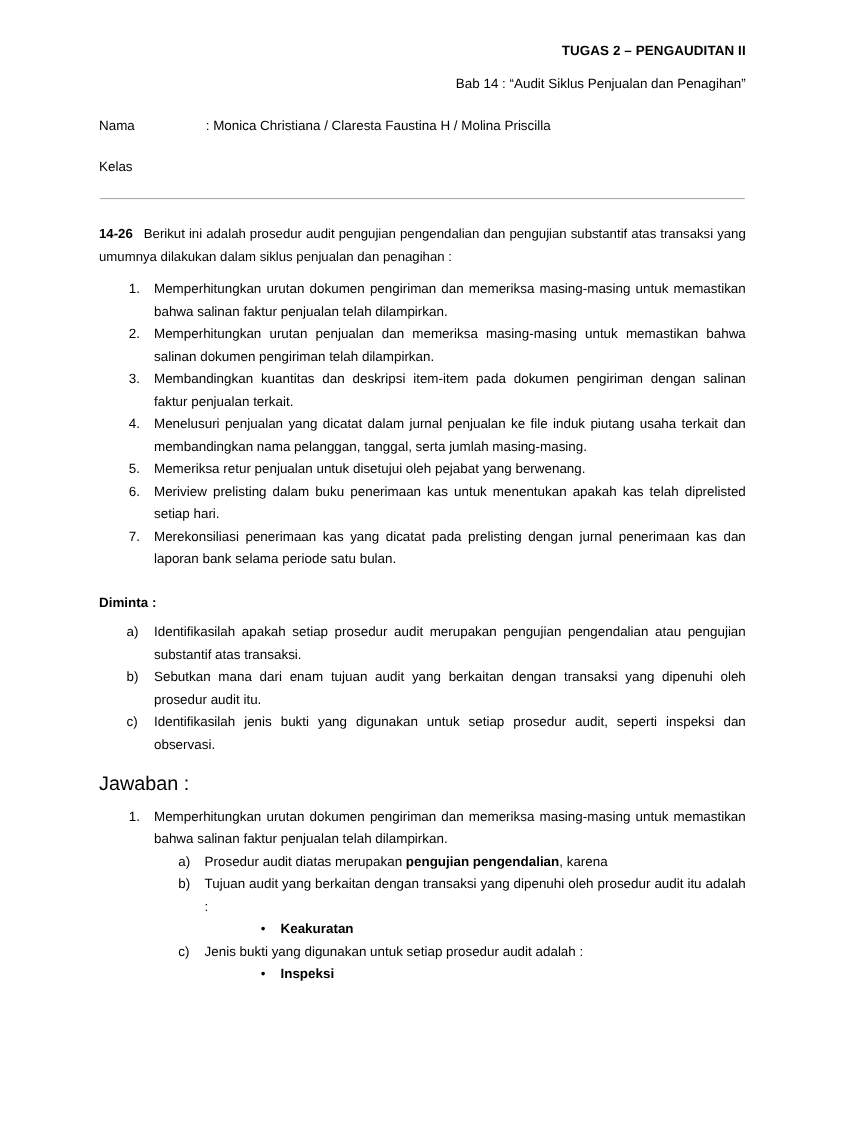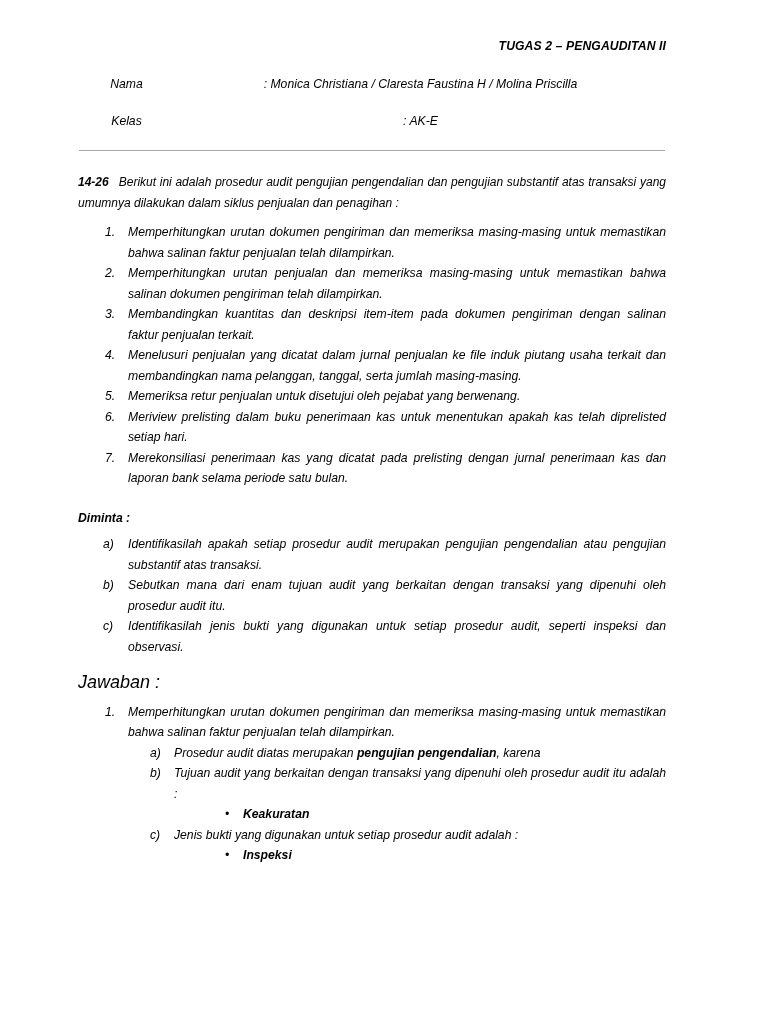--- a/index.html
+++ b/index.html
@@ -16,24 +16,23 @@
     position: relative;
     width: 768px;
     height: 1024px;
     background: #ffffff;
     overflow: hidden;
     box-sizing: border-box;
     padding: 0;
   }
   .content {
     position: absolute;
-    left: 78px;
+    left: 90px;
     top: 0;
     width: 588px;
-    font-style: italic;
   }
 
   
   .doc-title {
     text-align: right;
     font-weight: bold;
     font-size: 12.2px;
     letter-spacing: 0.1px;
     margin-top: 38px;
     line-height: 16px;
@@ -41,21 +40,20 @@
   .doc-subtitle {
     text-align: right;
     font-size: 12.2px;
     margin-top: 14px;
     line-height: 16px;
   }
 
   
   .meta-block {
     margin-top: 22px;
-    text-align: center;
   }
   .meta-row {
     display: flex;
     align-items: flex-start;
     font-size: 12.2px;
     line-height: 16px;
     margin-bottom: 21px;
   }
   .meta-label {
     width: 97px;
@@ -192,29 +190,29 @@
   }
   b.inline-bold { font-weight: bold; }
 </style>
 </head>
 <body>
 
 <div class="page">
   <div class="content">
 
     <div class="doc-title">TUGAS 2 – PENGAUDITAN II</div>
+    <div class="doc-subtitle">Bab 14 : “Audit Siklus Penjualan dan Penagihan”</div>
 
     <div class="meta-block">
       <div class="meta-row">
         <div class="meta-label">Nama</div>
         <div class="meta-value">: Monica Christiana / Claresta Faustina H / Molina Priscilla</div>
       </div>
       <div class="meta-row">
         <div class="meta-label">Kelas</div>
-        <div class="meta-value">: AK-E</div>
       </div>
     </div>
 
     <hr class="divider">
 
     <div class="intro">
       <span class="qnum">14-26</span><span>Berikut ini adalah prosedur audit pengujian pengendalian dan pengujian substantif atas transaksi yang umumnya dilakukan dalam siklus penjualan dan penagihan :</span>
     </div>
 
     <ol class="lvl1">

